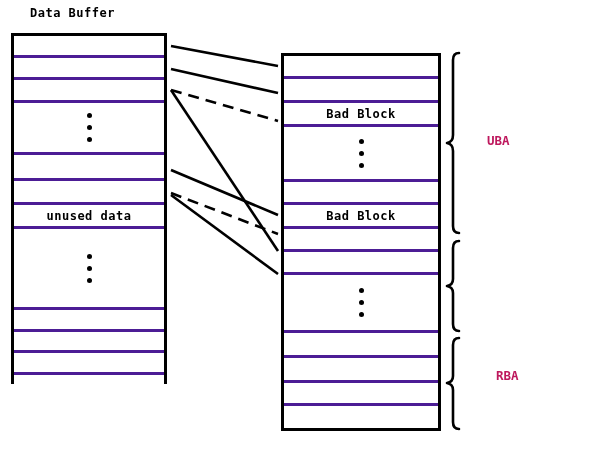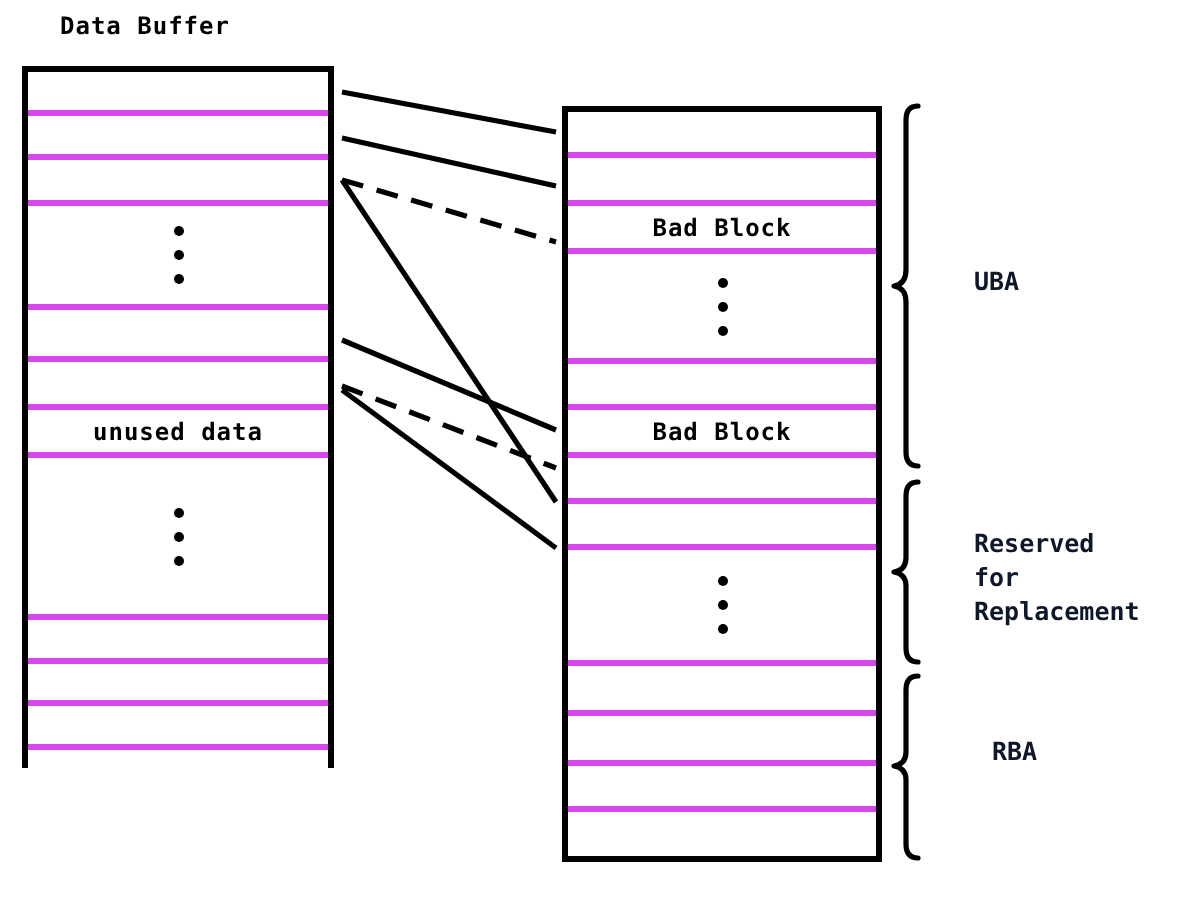--- a/index.html
+++ b/index.html
@@ -34,21 +34,21 @@
     border: 3px solid #000000;
     background: #ffffff;
   }
   #col-data-buffer { left: 11px;  top: 33px; width: 156px; height: 351px; }
   #col-nand-flash  { left: 281px; top: 53px; width: 160px; height: 378px; }
 
   .cell {
     position: absolute;
     left: 0;
     box-sizing: border-box;
-    border-bottom: 3px solid #d946ef;
+    border-bottom: 3px solid #4c1d95;
     background: #ffffff;
     display: flex;
     align-items: center;
     justify-content: center;
     width: 100%;
   }
   .cell.last { border-bottom: none; }
   .cell-label {
     font-family: "DejaVu Sans Mono", "Liberation Mono", monospace;
     font-size: 12px;
@@ -79,21 +79,21 @@
     width: 600px;
     height: 449px;
     pointer-events: none;
   }
 
   .brace-label {
     position: absolute;
     font-family: "DejaVu Sans Mono", "Liberation Mono", monospace;
     font-size: 12.5px;
     font-weight: bold;
-    color: #0f172a;
+    color: #be185d;
     line-height: 17px;
     white-space: pre;
   }
   #label-uba { left: 487px; top: 132px; }
   #label-reserved { left: 487px; top: 263px; }
   #label-rba { left: 496px; top: 367px; }
 </style>
 </head>
 <body>
 
@@ -206,19 +206,16 @@
       <path d="M 459 53 Q 453 53 453 60 L 453 135 Q 453 142 447 143 Q 453 144 453 151 L 453 226 Q 453 233 459 233"></path>
 
       <path d="M 459 241 Q 453 241 453 248 L 453 279 Q 453 285 447 286 Q 453 287 453 293 L 453 324 Q 453 331 459 331"></path>
 
       <path d="M 459 338 Q 453 338 453 345 L 453 376 Q 453 382 447 383 Q 453 384 453 390 L 453 422 Q 453 429 459 429"></path>
     </g>
   </svg>
 
   <div class="brace-label" id="label-uba">UBA</div>
 
-  <div class="brace-label" id="label-reserved">Reserved
-for
-Replacement</div>
 
   <div class="brace-label" id="label-rba">RBA</div>
 
 </div>
 
 </body></html>

